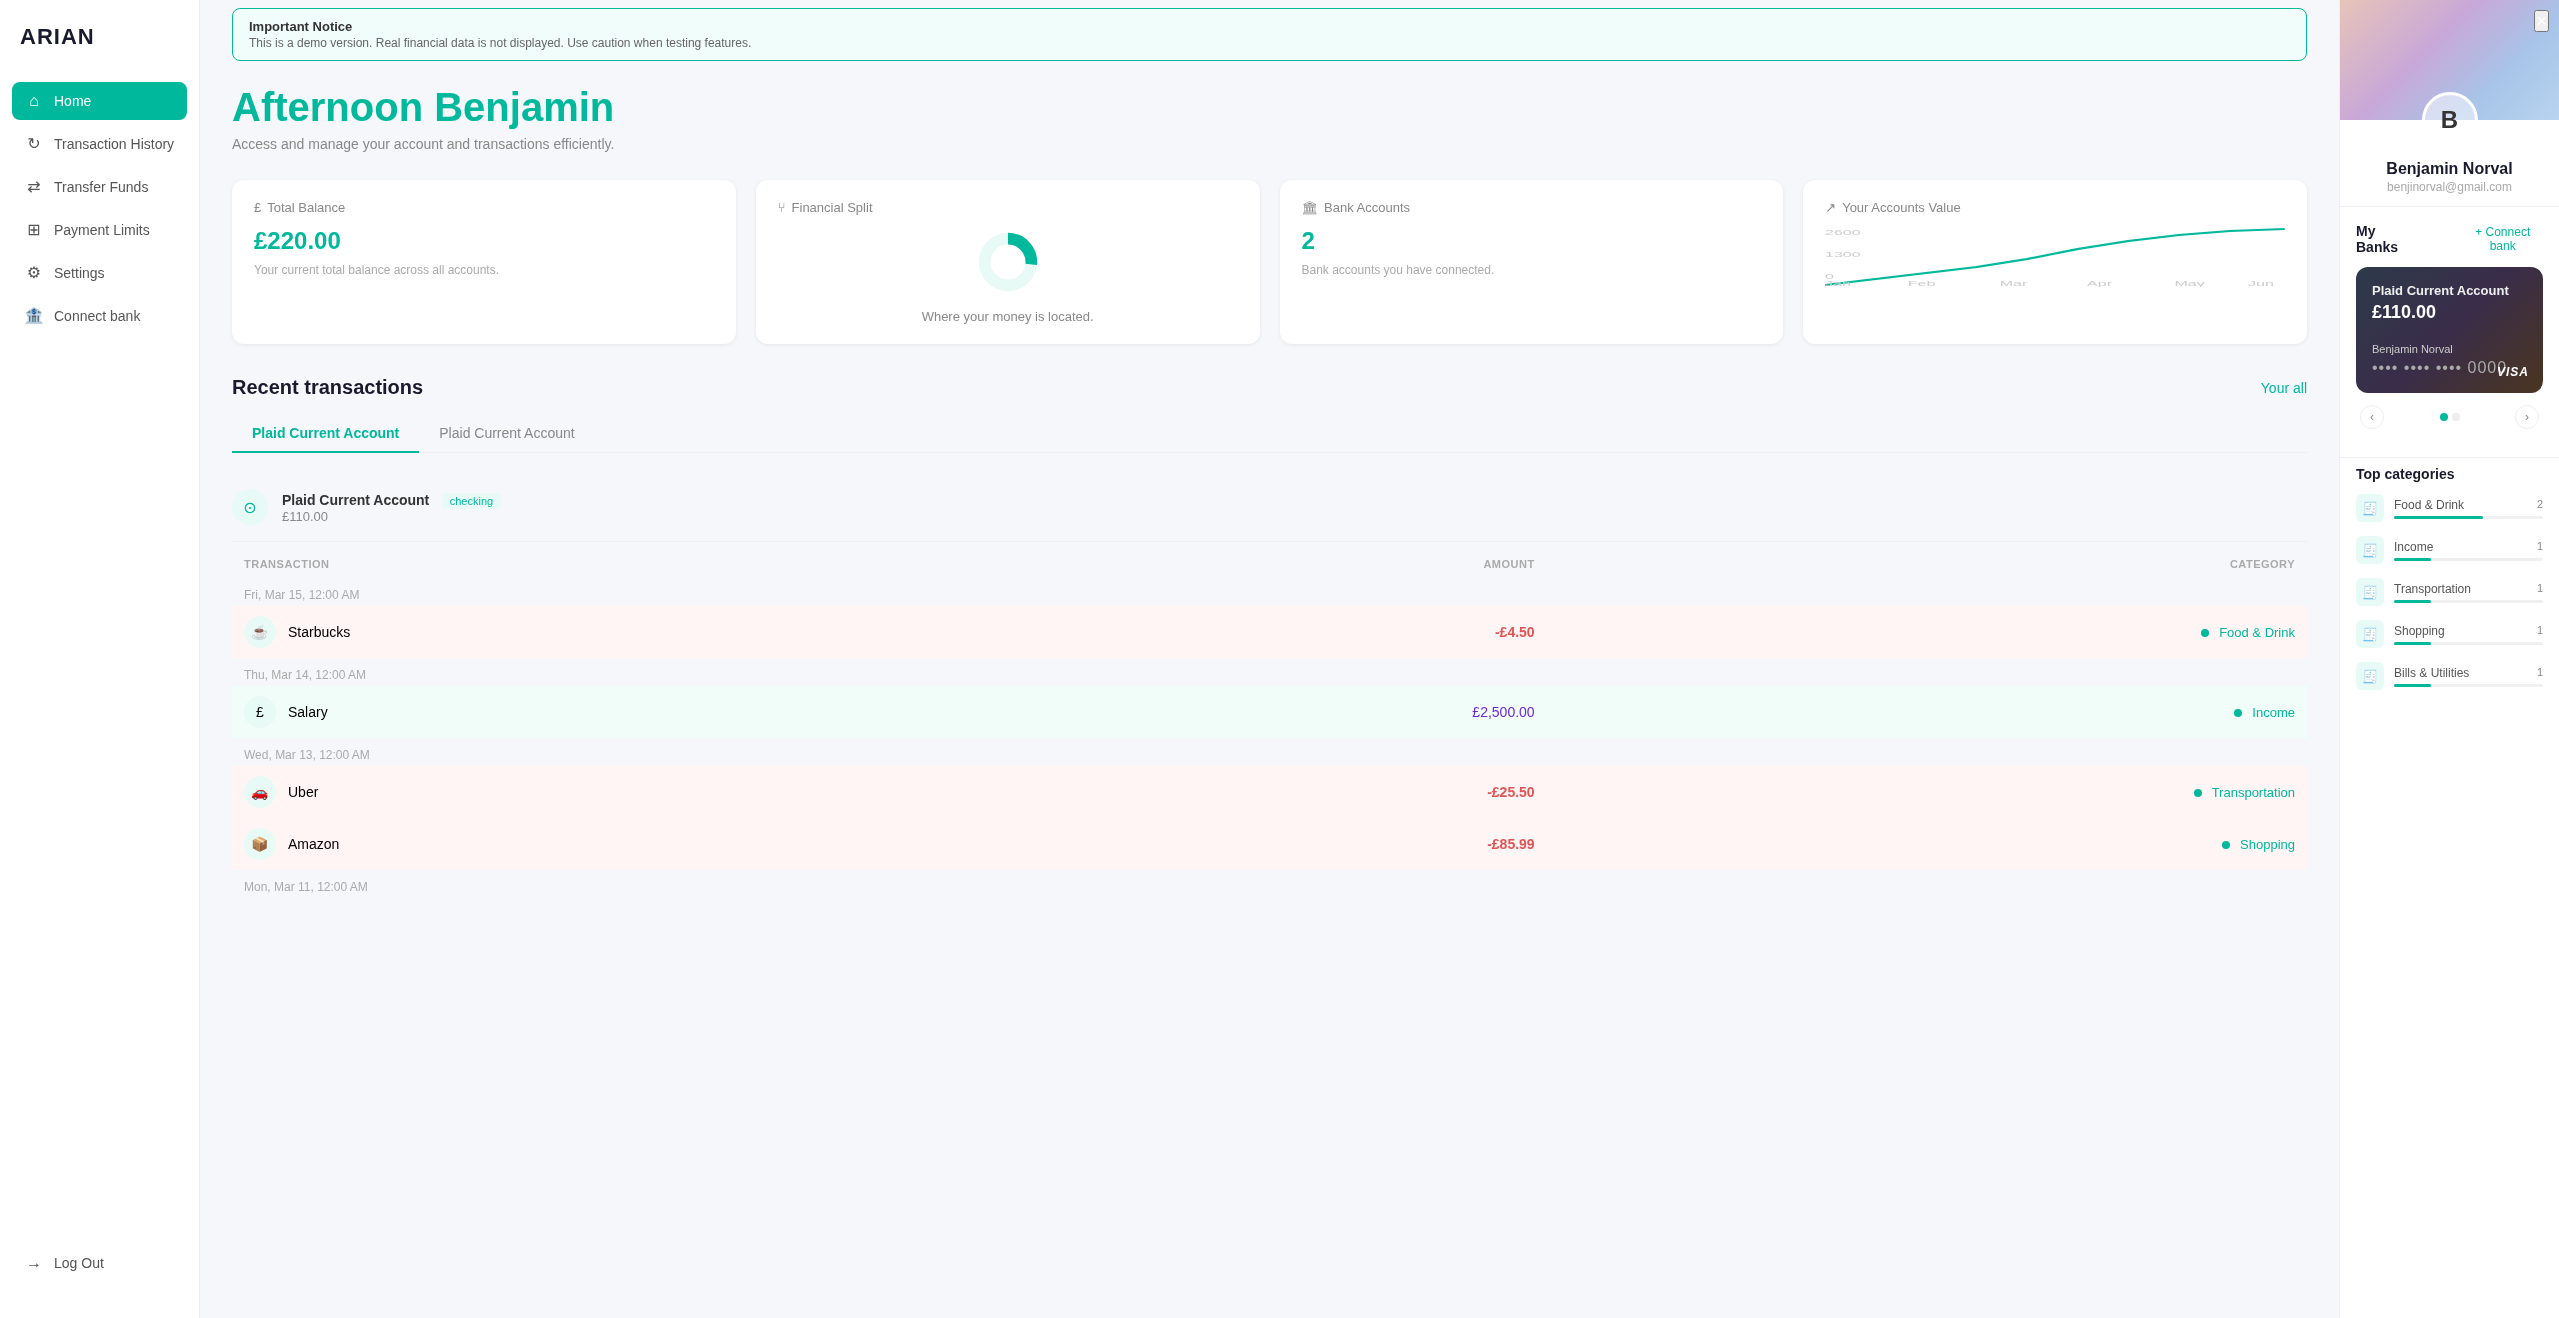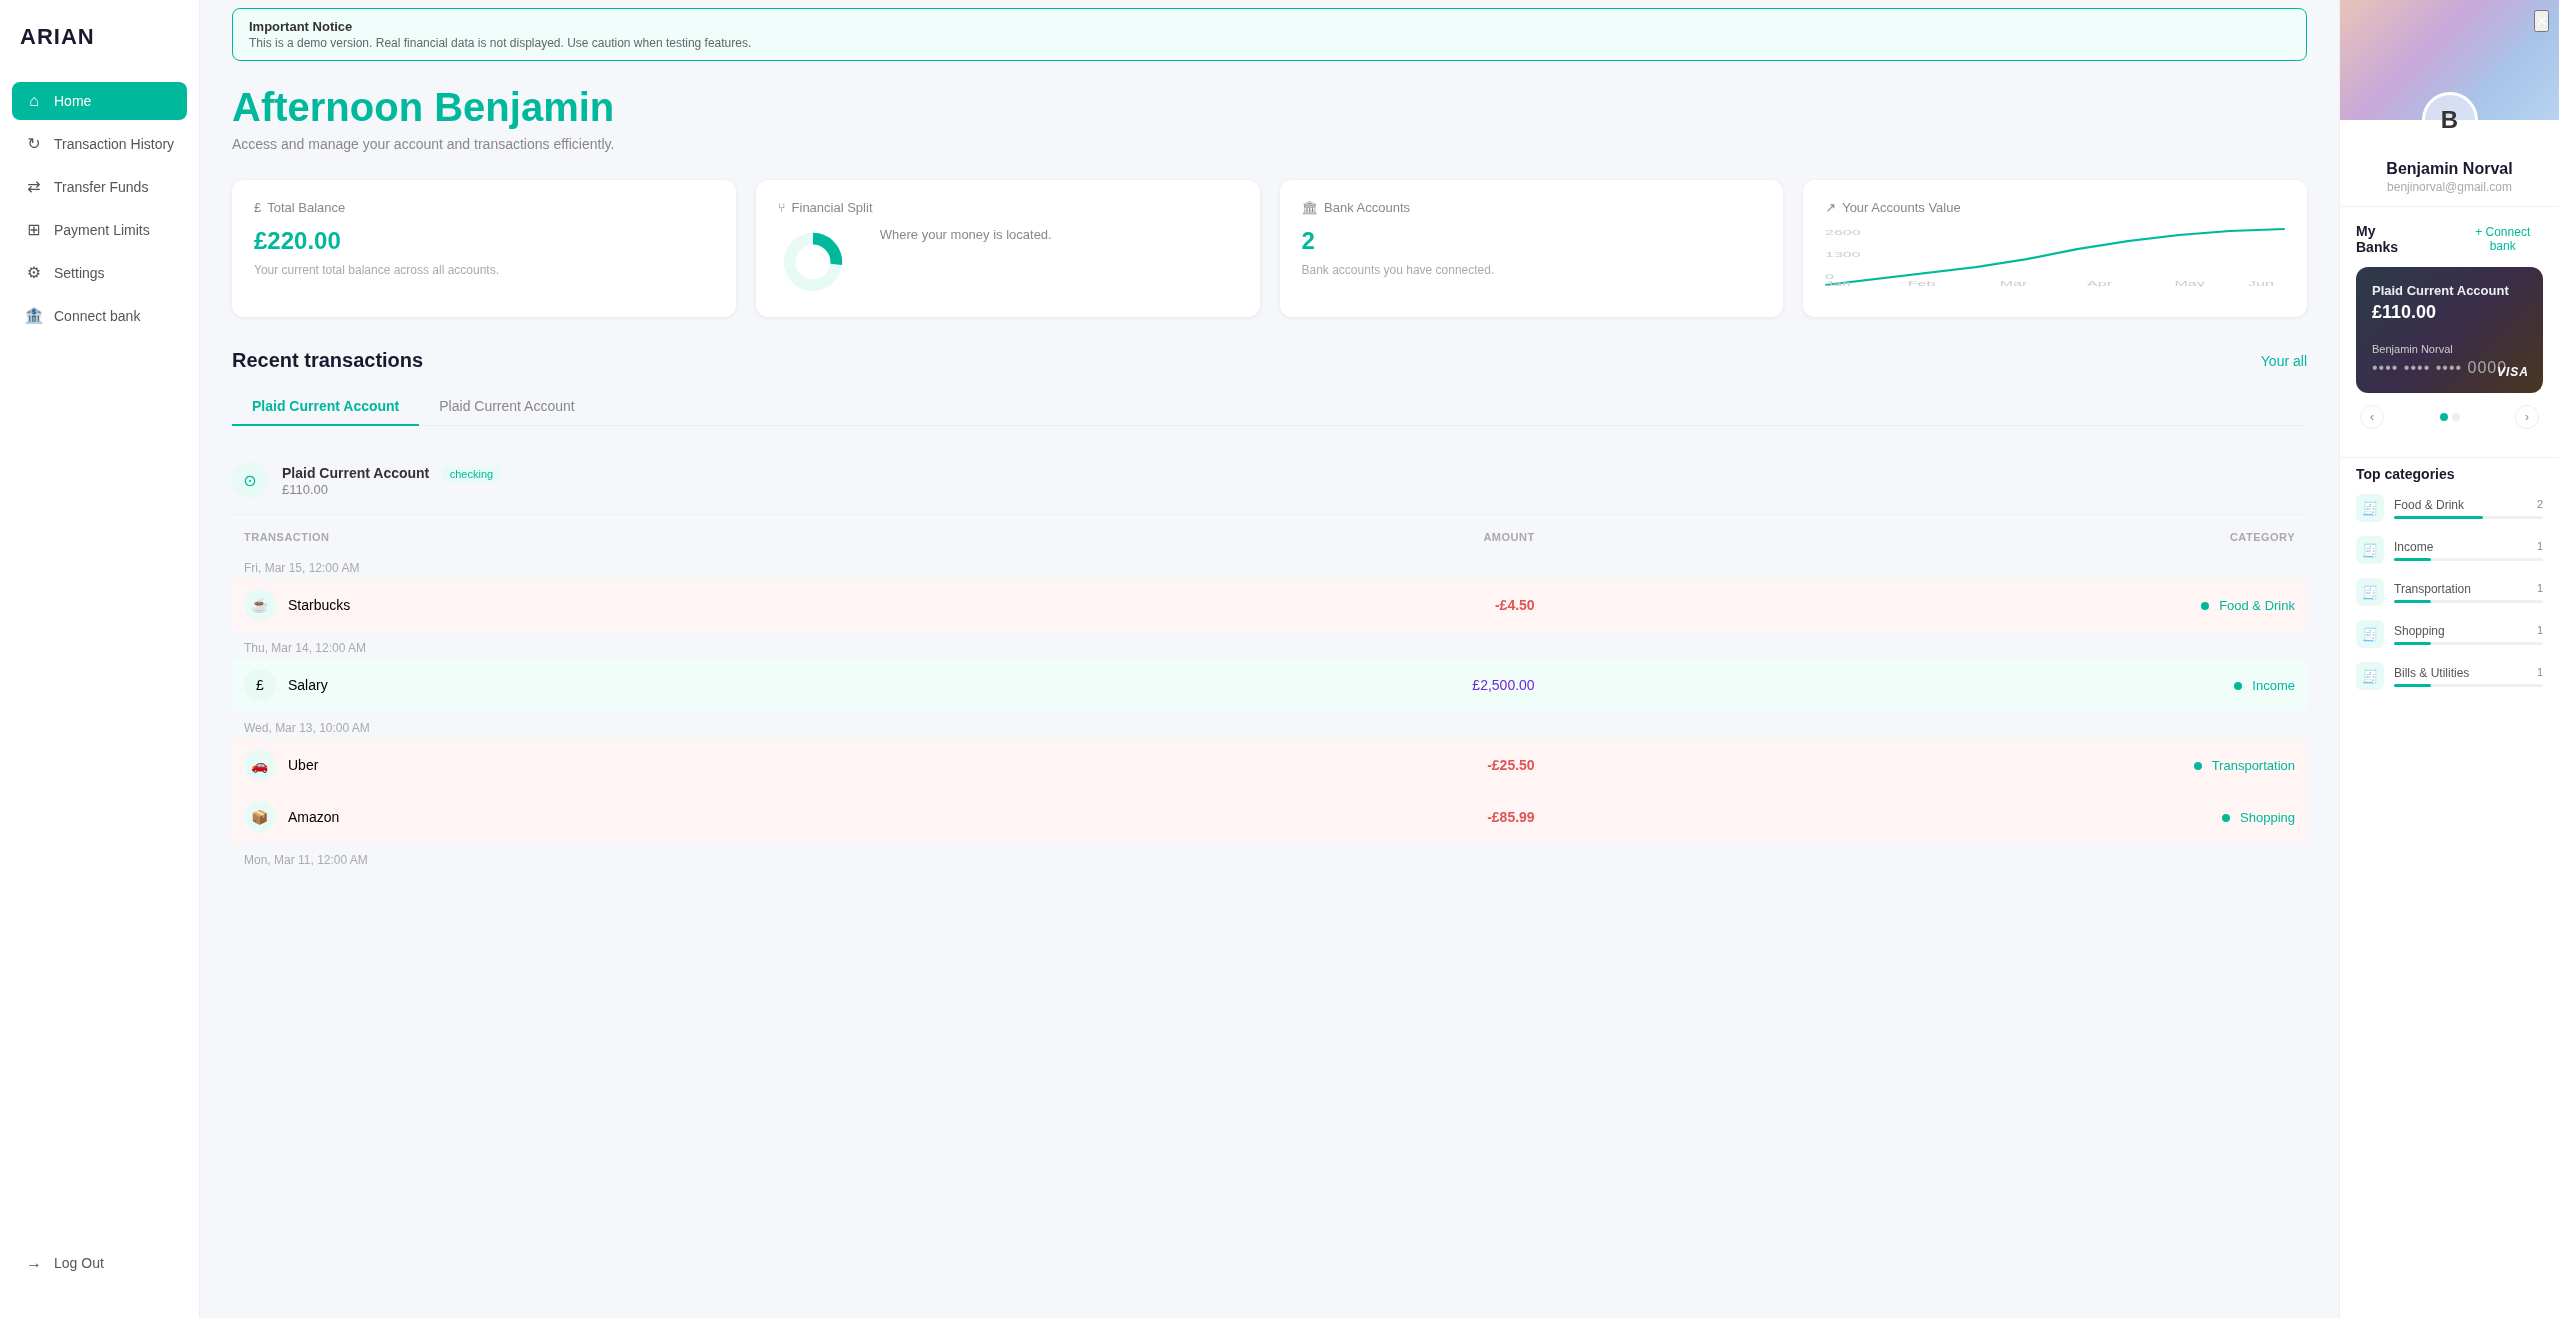--- a/index.html
+++ b/index.html
@@ -62,21 +62,21 @@
     .cards-row { display: grid; grid-template-columns: repeat(4, 1fr); gap: 20px; margin-bottom: 32px; }
     .card {
       background: #fff; border-radius: 12px; padding: 20px 22px;
       box-shadow: 0 1px 4px rgba(0,0,0,0.07);
     }
     .card-title { font-size: 13px; color: #888; font-weight: 500; margin-bottom: 12px; display: flex; align-items: center; gap: 6px; }
     .card-value { font-size: 24px; font-weight: 700; color: #00b89c; margin-bottom: 8px; }
     .card-desc { font-size: 12px; color: #aaa; }
 
     
-    .donut-wrap { display: flex; gap: 32px; }
+    .donut-wrap { display: flex; align-items: center; gap: 12px; flex-direction: column; }
     .donut-chart { width: 70px; height: 70px; }
     .donut-desc { font-size: 13px; color: #888; }
 
     
     .mini-chart { width: 100%; height: 60px; }
 
     
     .section-header { display: flex; justify-content: space-between; align-items: center; margin-bottom: 16px; }
     .section-title { font-size: 20px; font-weight: 700; color: #1a1a2e; }
     .view-all { font-size: 14px; color: #00b89c; cursor: pointer; background: none; border: none; font-weight: 500; }
@@ -344,21 +344,21 @@
             <span>Salary</span>
           </div>
         </td>
         <td class="amount-pos">£2,500.00</td>
         <td class="cat-cell">
           <span class="cat-dot"></span>
           <span class="cat-text">Income</span>
         </td>
       </tr>
         <tr class="date-row">
-          <td colspan="3">Wed, Mar 13, 10:00 AM</td>
+          <td colspan="3">Wed, Mar 13, 12:00 AM</td>
         </tr>
         <tr class="tx-row negative">
         <td>
           <div class="tx-name">
             <div class="tx-icon">🚗</div>
             <span>Uber</span>
           </div>
         </td>
         <td class="amount-neg">-£25.50</td>
         <td class="cat-cell">

